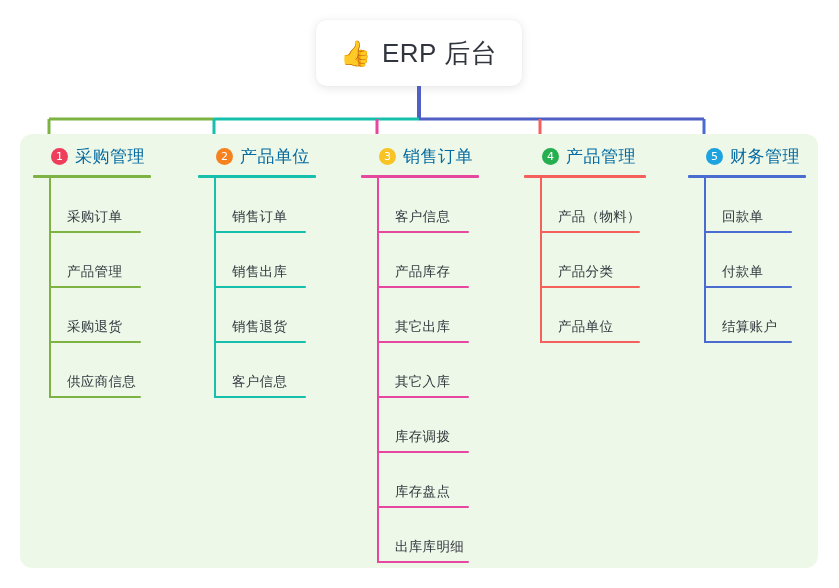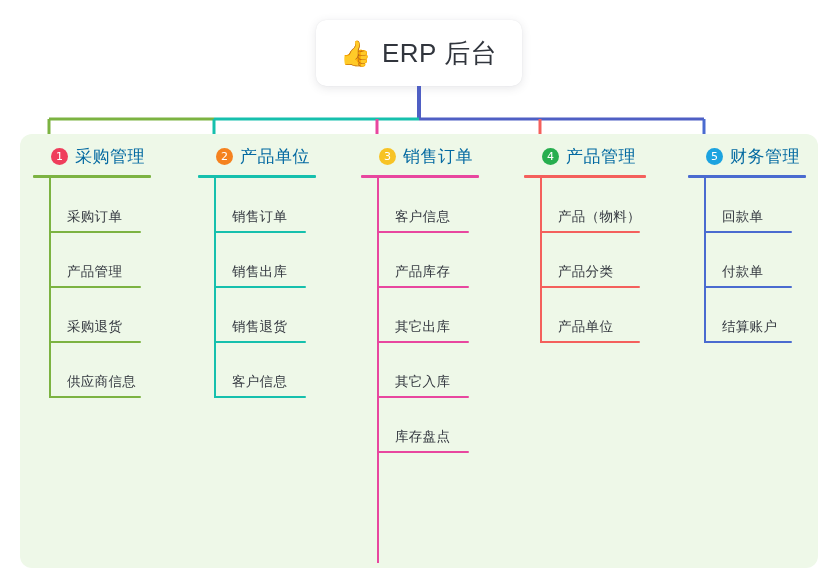--- a/index.html
+++ b/index.html
@@ -228,21 +228,29 @@
           </div>
           <div class="item">
             <span class="item-label">其它出库</span>
             <div class="item-rule" style="width: 92px; background: rgb(232, 71, 159);"></div>
           </div>
           <div class="item">
             <span class="item-label">其它入库</span>
             <div class="item-rule" style="width: 92px; background: rgb(232, 71, 159);"></div>
           </div>
           <div class="item">
+            <span class="item-label">库存调拨</span>
+            <div class="item-rule" style="width: 92px; background: rgb(232, 71, 159);"></div>
+          </div>
+          <div class="item">
             <span class="item-label">库存盘点</span>
+            <div class="item-rule" style="width: 92px; background: rgb(232, 71, 159);"></div>
+          </div>
+          <div class="item">
+            <span class="item-label">出库库明细</span>
             <div class="item-rule" style="width: 92px; background: rgb(232, 71, 159);"></div>
           </div>
         </div>
       </div>
       <div class="column" style="left: 504px; top: 8px;">
         <div class="col-head">
           <span class="badge" style="background: rgb(39, 174, 79);">4</span>
           <span class="col-title">产品管理</span>
         </div>
         <div class="head-rule" style="width: 122px; background: rgb(244, 96, 92);"></div>

